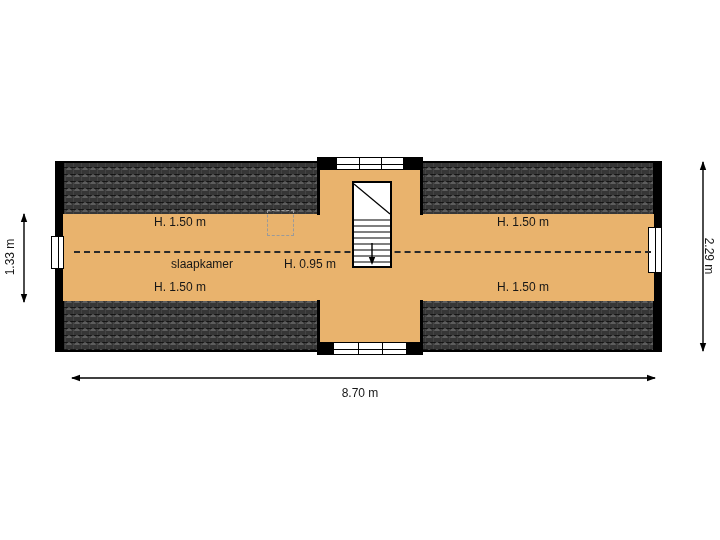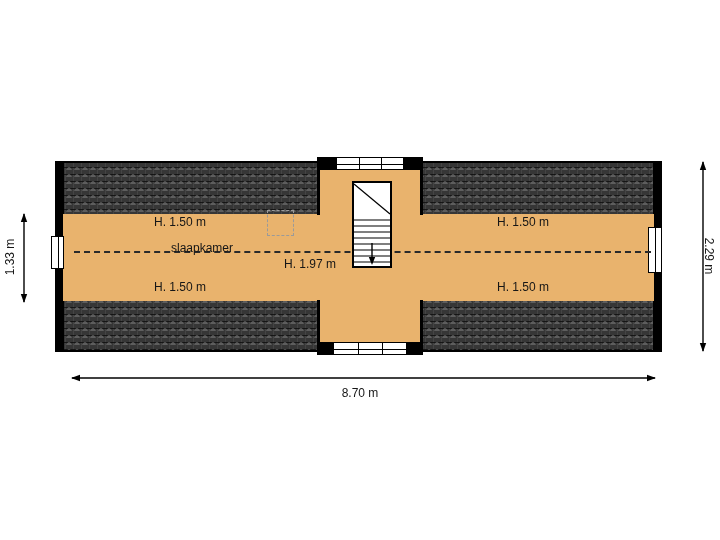--- a/index.html
+++ b/index.html
@@ -83,22 +83,22 @@
     <line x1="2" y1="63" x2="38" y2="63" stroke="#000000" stroke-width="1.1"></line>
     <line x1="2" y1="69" x2="38" y2="69" stroke="#000000" stroke-width="1.1"></line>
     <line x1="2" y1="75" x2="38" y2="75" stroke="#000000" stroke-width="1.1"></line>
     <line x1="2" y1="81" x2="38" y2="81" stroke="#000000" stroke-width="1.1"></line>
     <line x1="20" y1="62" x2="20" y2="78" stroke="#000000" stroke-width="1.4"></line>
     <polygon points="20,84 16.8,76 23.2,76" fill="#000000"></polygon>
   </svg>
 
   <div class="abs lbl" style="left:137px;top:215px;width:86px;">H. 1.50 m</div>
   <div class="abs lbl" style="left:480px;top:215px;width:86px;">H. 1.50 m</div>
-  <div class="abs lbl" style="left:147px;top:241px;width:110px;">slaapkamer</div>
-  <div class="abs lbl" style="left:267px;top:257px;width:86px;">H. 1.97 m</div>
+  <div class="abs lbl" style="left:147px;top:257px;width:110px;">slaapkamer</div>
+  <div class="abs lbl" style="left:267px;top:257px;width:86px;">H. 0.95 m</div>
   <div class="abs lbl" style="left:137px;top:280px;width:86px;">H. 1.50 m</div>
   <div class="abs lbl" style="left:480px;top:280px;width:86px;">H. 1.50 m</div>
 
   <svg class="abs" style="left:16px;top:212px;" width="16" height="92">
     <line x1="8" y1="2" x2="8" y2="90" stroke="#000000" stroke-width="1.4"></line>
     <polygon points="8,1 4.8,10 11.2,10" fill="#000000"></polygon>
     <polygon points="8,91 4.8,82 11.2,82" fill="#000000"></polygon>
   </svg>
   <div class="abs lbl rot-ccw" style="left:-20px;top:250px;width:60px;">1.33 m</div>
 

